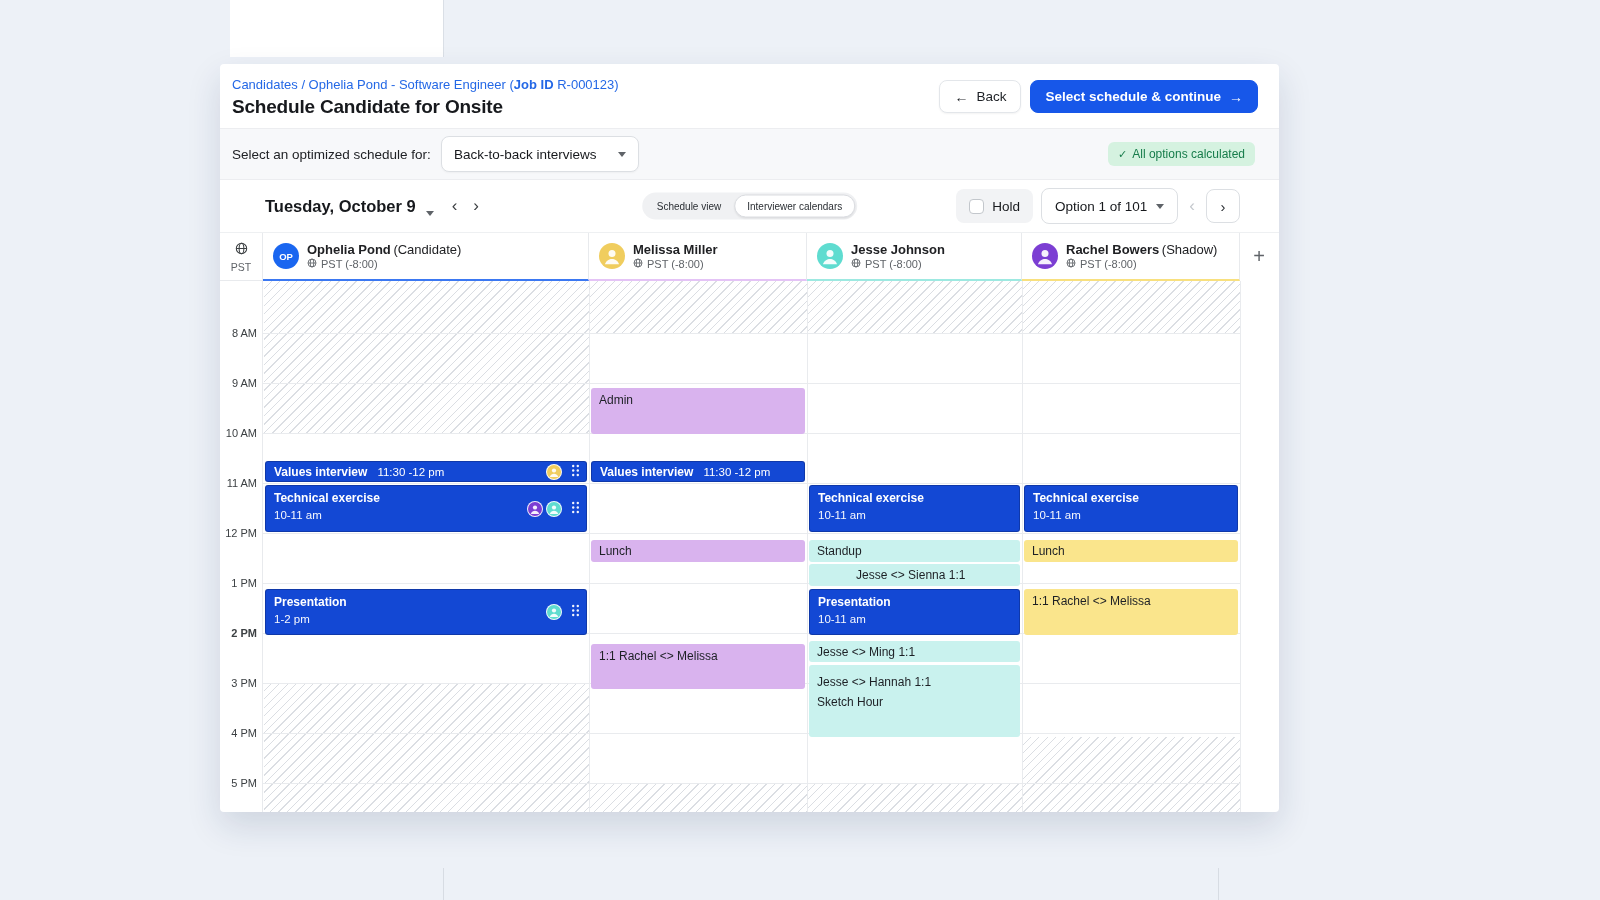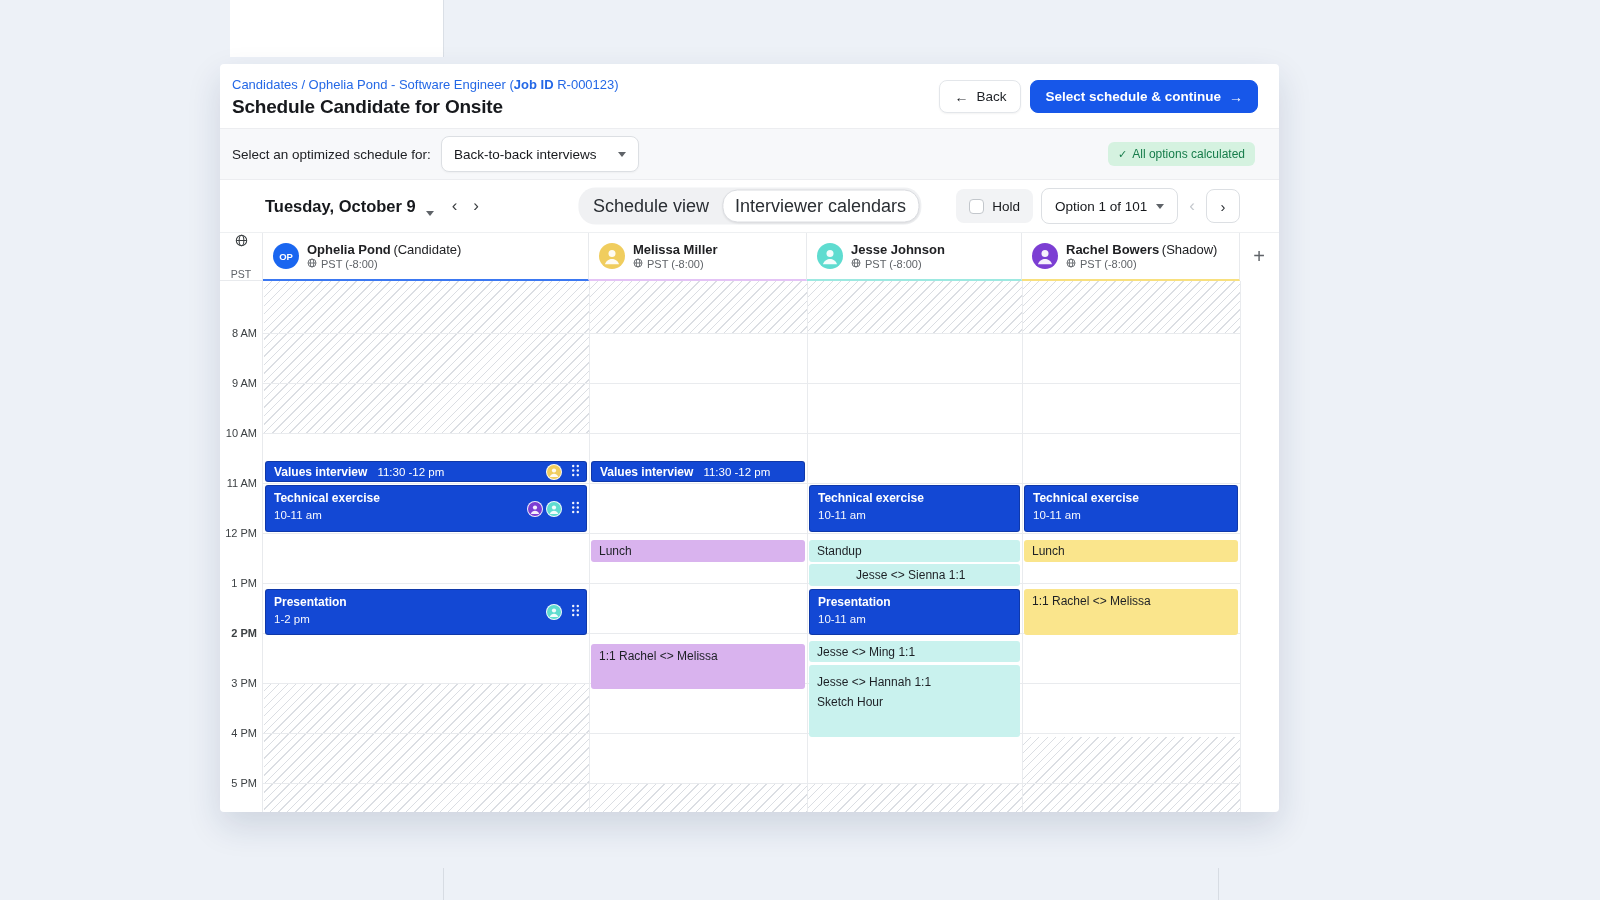--- a/index.html
+++ b/index.html
@@ -35,37 +35,37 @@
   .badge{margin-left:auto;background:#d5f2e0;color:#177c4b;font-size:12px;height:24px;display:flex;
     align-items:center;gap:5px;padding:0 10px;border-radius:6px;font-weight:500;}
   .badge .chk{font-size:11px;}
   
   .toolbar{height:52px;display:flex;align-items:center;padding:0 39px 0 45px;position:relative;box-sizing:border-box;}
   .date-btn{display:flex;align-items:flex-end;gap:10px;font-size:16.5px;font-weight:700;color:#17191d;cursor:pointer;}
   .nav-chevs{display:flex;gap:16px;margin-left:18px;color:#3c4043;font-size:17px;}
   .nav-chevs span{cursor:pointer;}
   .segmented{position:absolute;left:50%;top:50%;transform:translate(-50%,-50%);display:flex;
     background:#f0f1f3;border-radius:17px;padding:2px;align-items:center;}
-  .seg-btn{font-size:18px;padding:6px 13px;color:#2a2e33;border-radius:15px;cursor:pointer;white-space:nowrap;}
+  .seg-btn{font-size:10px;padding:6px 13px;color:#2a2e33;border-radius:15px;cursor:pointer;white-space:nowrap;}
   .seg-btn.active{background:#fff;border:1px solid #dadce0;box-shadow:0 1px 2px rgba(0,0,0,.08);
     font-weight:500;padding:5px 12px;}
   .toolbar-right{margin-left:auto;display:flex;align-items:center;gap:8px;}
   .hold-pill{background:#f2f3f5;border-radius:8px;height:34px;display:flex;align-items:center;gap:8px;
     padding:0 13px;font-size:13.5px;color:#17191d;cursor:pointer;}
   .checkbox{width:15px;height:15px;background:#fff;border:1.5px solid #c3c7cc;border-radius:4px;box-sizing:border-box;}
   .option-btn{height:34px;border:1px solid #dcdfe3;border-radius:8px;background:#fff;display:flex;align-items:center;
     gap:9px;padding:0 13px;font-size:13.5px;font-weight:500;color:#17191d;cursor:pointer;}
   .chev-prev{color:#c4c8cd;font-size:17px;padding:0 3px;cursor:default;}
   .chev-next{width:32px;height:32px;border:1px solid #dcdfe3;border-radius:8px;display:flex;align-items:center;
     justify-content:center;color:#2a2e33;background:#fff;font-size:15px;cursor:pointer;}
   
   .calendar{position:relative;border-top:1px solid #eef0f2;}
   .cal-header{height:48px;display:flex;position:relative;}
   .gutter-head{width:43px;box-sizing:border-box;border-right:1px solid #e8eaed;border-bottom:1px solid #e8eaed;
-    display:flex;flex-direction:column;align-items:center;justify-content:space-between;gap:2px;}
+    display:flex;flex-direction:column;align-items:center;justify-content:center;gap:2px;}
   .gutter-tz{font-size:10.5px;color:#5f6368;}
   .col-head{box-sizing:border-box;border-right:1px solid #e8eaed;border-bottom:2px solid #ccc;
     display:flex;align-items:center;gap:8px;padding:5px 6px 5px 10px;cursor:pointer;}
   .avatar{width:26px;height:26px;border-radius:50%;flex:none;display:flex;align-items:center;justify-content:center;overflow:hidden;}
   .avatar-initials{font-size:9.5px;font-weight:700;color:#fff;}
   .col-meta{min-width:0;}
   .col-name{font-size:13px;font-weight:600;color:#202124;white-space:nowrap;overflow:hidden;}
   .col-name .sfx{font-weight:400;}
   .col-tz{display:flex;align-items:center;gap:4px;font-size:11px;color:#5f6368;margin-top:1px;}
   .add-btn{position:absolute;right:14px;top:13px;color:#5f6368;font-size:20px;line-height:20px;cursor:pointer;font-weight:400;}
@@ -321,20 +321,21 @@
               </svg>
             </div>
           </div><div class="drag-handle"><svg width="9" height="13" viewBox="0 0 9 13" fill="#fff">
               <circle cx="2.2" cy="2" r="1.2"></circle>
               <circle cx="6.8" cy="2" r="1.2"></circle>
               <circle cx="2.2" cy="6.5" r="1.2"></circle>
               <circle cx="6.8" cy="6.5" r="1.2"></circle>
               <circle cx="2.2" cy="11" r="1.2"></circle>
               <circle cx="6.8" cy="11" r="1.2"></circle>
             </svg></div></div>
+        <div class="event ev-purple ev-plain-t" style="left: 371px; width: 214px; top: 107px; height: 46px;"><span class="ev-title">Admin</span></div>
         <div class="event ev-blue ev-inline" style="left: 371px; width: 214px; top: 180px; height: 21px;">
           <span class="ev-title">Values interview</span>
           <span class="ev-time">11:30 -12 pm</span>
         </div>
         <div class="event ev-purple ev-plain-s" style="left: 371px; width: 214px; top: 259px; height: 22px;">
           <span class="ev-title">Lunch</span>
         </div>
         <div class="event ev-purple ev-plain-t" style="left: 371px; width: 214px; top: 363px; height: 45px;"><span class="ev-title">1:1 Rachel &lt;&gt; Melissa</span></div>
         <div class="event ev-blue ev-stack" style="left: 589px; width: 211px; top: 204px; height: 47px;"><span class="ev-title">Technical exercise</span><div class="ev-time">10-11 am</div></div>
         <div class="event ev-teal ev-plain-s" style="left: 589px; width: 211px; top: 259px; height: 22px;">

